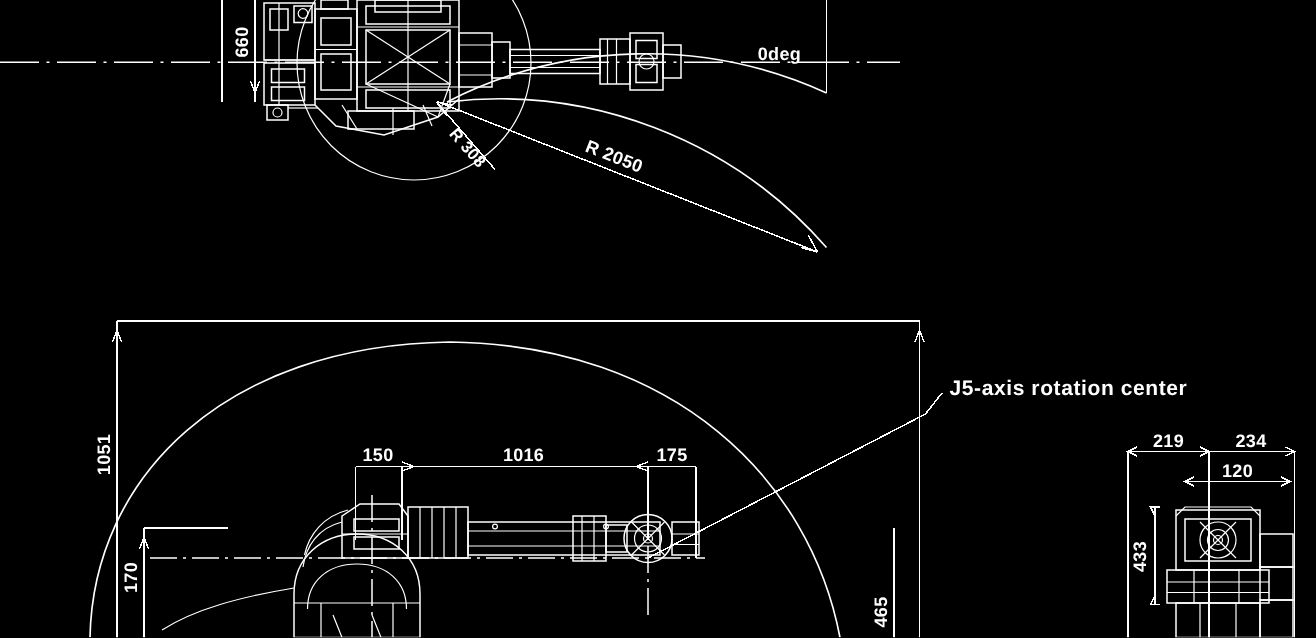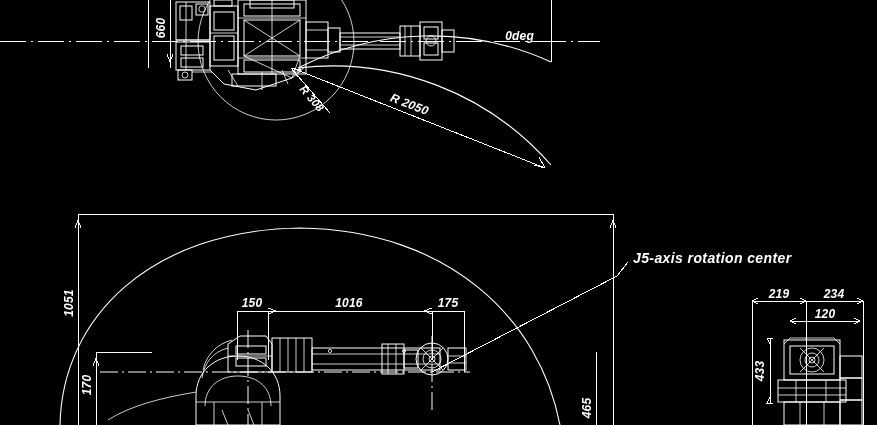--- a/index.html
+++ b/index.html
@@ -1,18 +1,18 @@
 <!DOCTYPE html>
 <html><head>
 <meta charset="utf-8">
 <style>
   html,body{margin:0;padding:0;background:#000;}
   body{width:877px;height:425px;overflow:hidden;
        font-family:"Liberation Sans",sans-serif;}
-  #stage{position:relative;width:877px;height:307px;background:#000;font-style:italic;}
+  #stage{position:relative;width:877px;height:307px;background:#000;}
   svg#cad{position:absolute;inset:0;width:877px;height:425px;display:block;}
   .dimtext{fill:#fff;font-family:"Liberation Sans",sans-serif;
            font-size:12px;font-weight:bold;letter-spacing:0.2px;}
   .dimtext.small{font-size:11px;}
   .labeltext{fill:#fff;font-family:"Liberation Sans",sans-serif;
              font-size:14px;font-weight:bold;letter-spacing:0.4px;}
   .ln{stroke:#fff;fill:none;stroke-width:1;shape-rendering:crispEdges;}
   .ln-thin{stroke:#fff;fill:none;stroke-width:0.8;}
   .arc{stroke:#fff;fill:none;stroke-width:1.1;}
   .center{stroke:#fff;fill:none;stroke-width:1;

